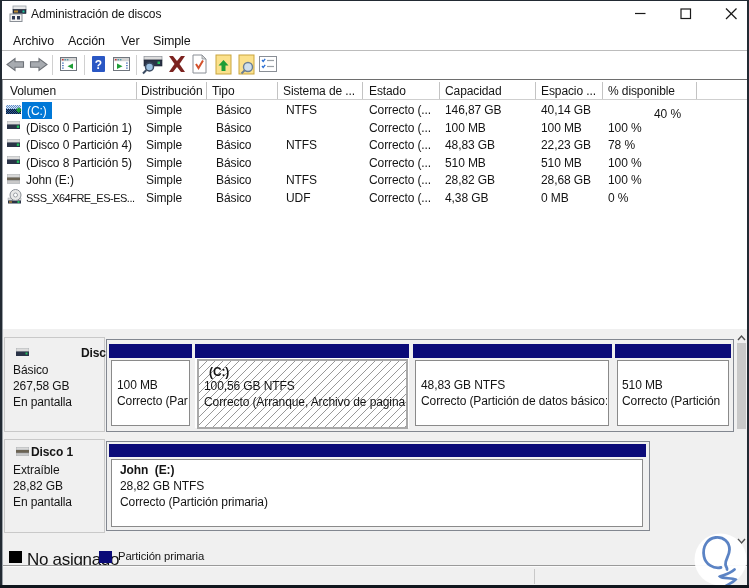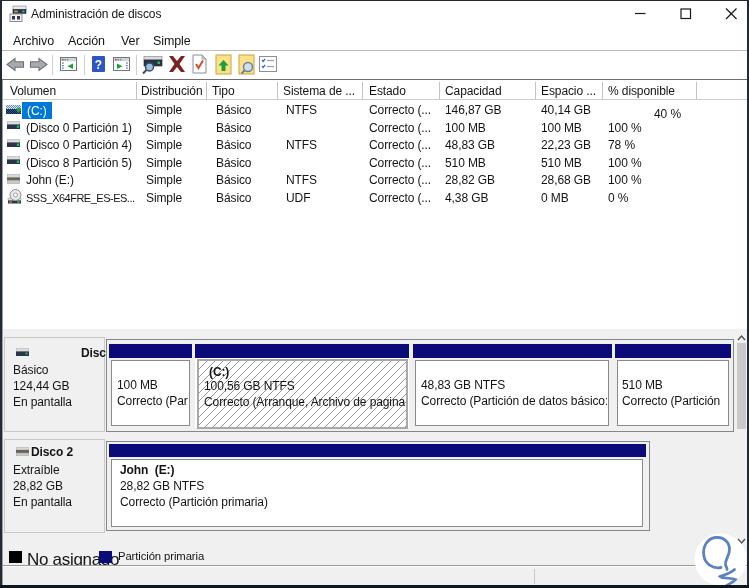--- a/index.html
+++ b/index.html
@@ -227,21 +227,21 @@
 <div class="abs" style="left:2px;top:329px;width:745px;height:256px;background:#f0f0f0;"></div>
 
 <div class="abs" style="left:4px;top:337px;width:101px;height:95px;border:1px solid #c9c9c9;background:#f0f0f0;"></div>
 <svg class="abs" style="left:16px;top:348px;" width="13" height="9" viewBox="0 0 13 9">
   <rect x="0" y="0" width="13" height="3.5" fill="#dcdcdc" stroke="#9aa0a6" stroke-width="0.6"></rect>
   <rect x="0" y="3.5" width="13" height="4.5" fill="#2a3347"></rect>
   <rect x="9.5" y="4.5" width="2" height="2" fill="#22c05e"></rect>
 </svg>
 <div class="abs t12 b" style="left:33px;top:346px;margin-left:48px;">Disco 0</div>
 <div class="abs t12" style="left:13px;top:363px;">Básico</div>
-<div class="abs t12" style="left:13px;top:379px;">124,44 GB</div>
+<div class="abs t12" style="left:13px;top:379px;">267,58 GB</div>
 <div class="abs t12" style="left:13px;top:395px;">En pantalla</div>
 
 <div class="abs" style="left:106px;top:339px;width:628px;height:93px;border:1px solid #828790;background:#f0f0f0;"></div>
 
 <div class="abs" style="left:108.5px;top:344px;width:83.5px;height:84px;background:#f0f0f0;"></div>
 <div class="abs" style="left:108.5px;top:344px;width:83.5px;height:14px;background:#0a0a78;"></div>
 <div class="abs" style="left:111px;top:360px;width:78.5px;height:66px;background:#fff;border:1px solid #8a8a8a;"></div>
 <div class="abs t12" style="left:117px;top:378px;">100 MB</div>
 <div class="abs t12" style="left:117px;top:394px;">Correcto (Par</div>
 
@@ -272,21 +272,21 @@
 <div class="abs" style="left:617px;top:360px;width:111.5px;height:66px;background:#fff;border:1px solid #8a8a8a;"></div>
 <div class="abs t12" style="left:622px;top:378px;">510 MB</div>
 <div class="abs t12" style="left:622px;top:394px;width:105px;overflow:hidden;">Correcto (Partición</div>
 
 <div class="abs" style="left:4px;top:439px;width:101px;height:94px;border:1px solid #c9c9c9;background:#f0f0f0;"></div>
 <svg class="abs" style="left:16px;top:447px;" width="13" height="9" viewBox="0 0 13 9">
   <rect x="0" y="0" width="13" height="3" fill="#d8d8d8" stroke="#9aa0a6" stroke-width="0.6"></rect>
   <rect x="0" y="3" width="13" height="3" fill="#6b6353"></rect>
   <rect x="0" y="6" width="13" height="3" fill="#c9c9c9" stroke="#9aa0a6" stroke-width="0.5"></rect>
 </svg>
-<div class="abs t12 b" style="left:31px;top:445px;">Disco 2</div>
+<div class="abs t12 b" style="left:31px;top:445px;">Disco 1</div>
 <div class="abs t12" style="left:13px;top:463px;">Extraíble</div>
 <div class="abs t12" style="left:13px;top:479px;">28,82 GB</div>
 <div class="abs t12" style="left:13px;top:495px;">En pantalla</div>
 
 <div class="abs" style="left:106px;top:441px;width:544px;height:90px;border:1px solid #828790;background:#f0f0f0;"></div>
 <div class="abs" style="left:108.5px;top:444px;width:537px;height:84px;background:#f0f0f0;"></div>
 <div class="abs" style="left:108.5px;top:444px;width:537px;height:13px;background:#0a0a78;"></div>
 <div class="abs" style="left:111px;top:459px;width:532px;height:68px;background:#fff;border:1px solid #8a8a8a;"></div>
 <div class="abs t12 b" style="left:120px;top:462.5px;">John&nbsp;&nbsp;(E:)</div>
 <div class="abs t12" style="left:120px;top:478.5px;">28,82 GB NTFS</div>

